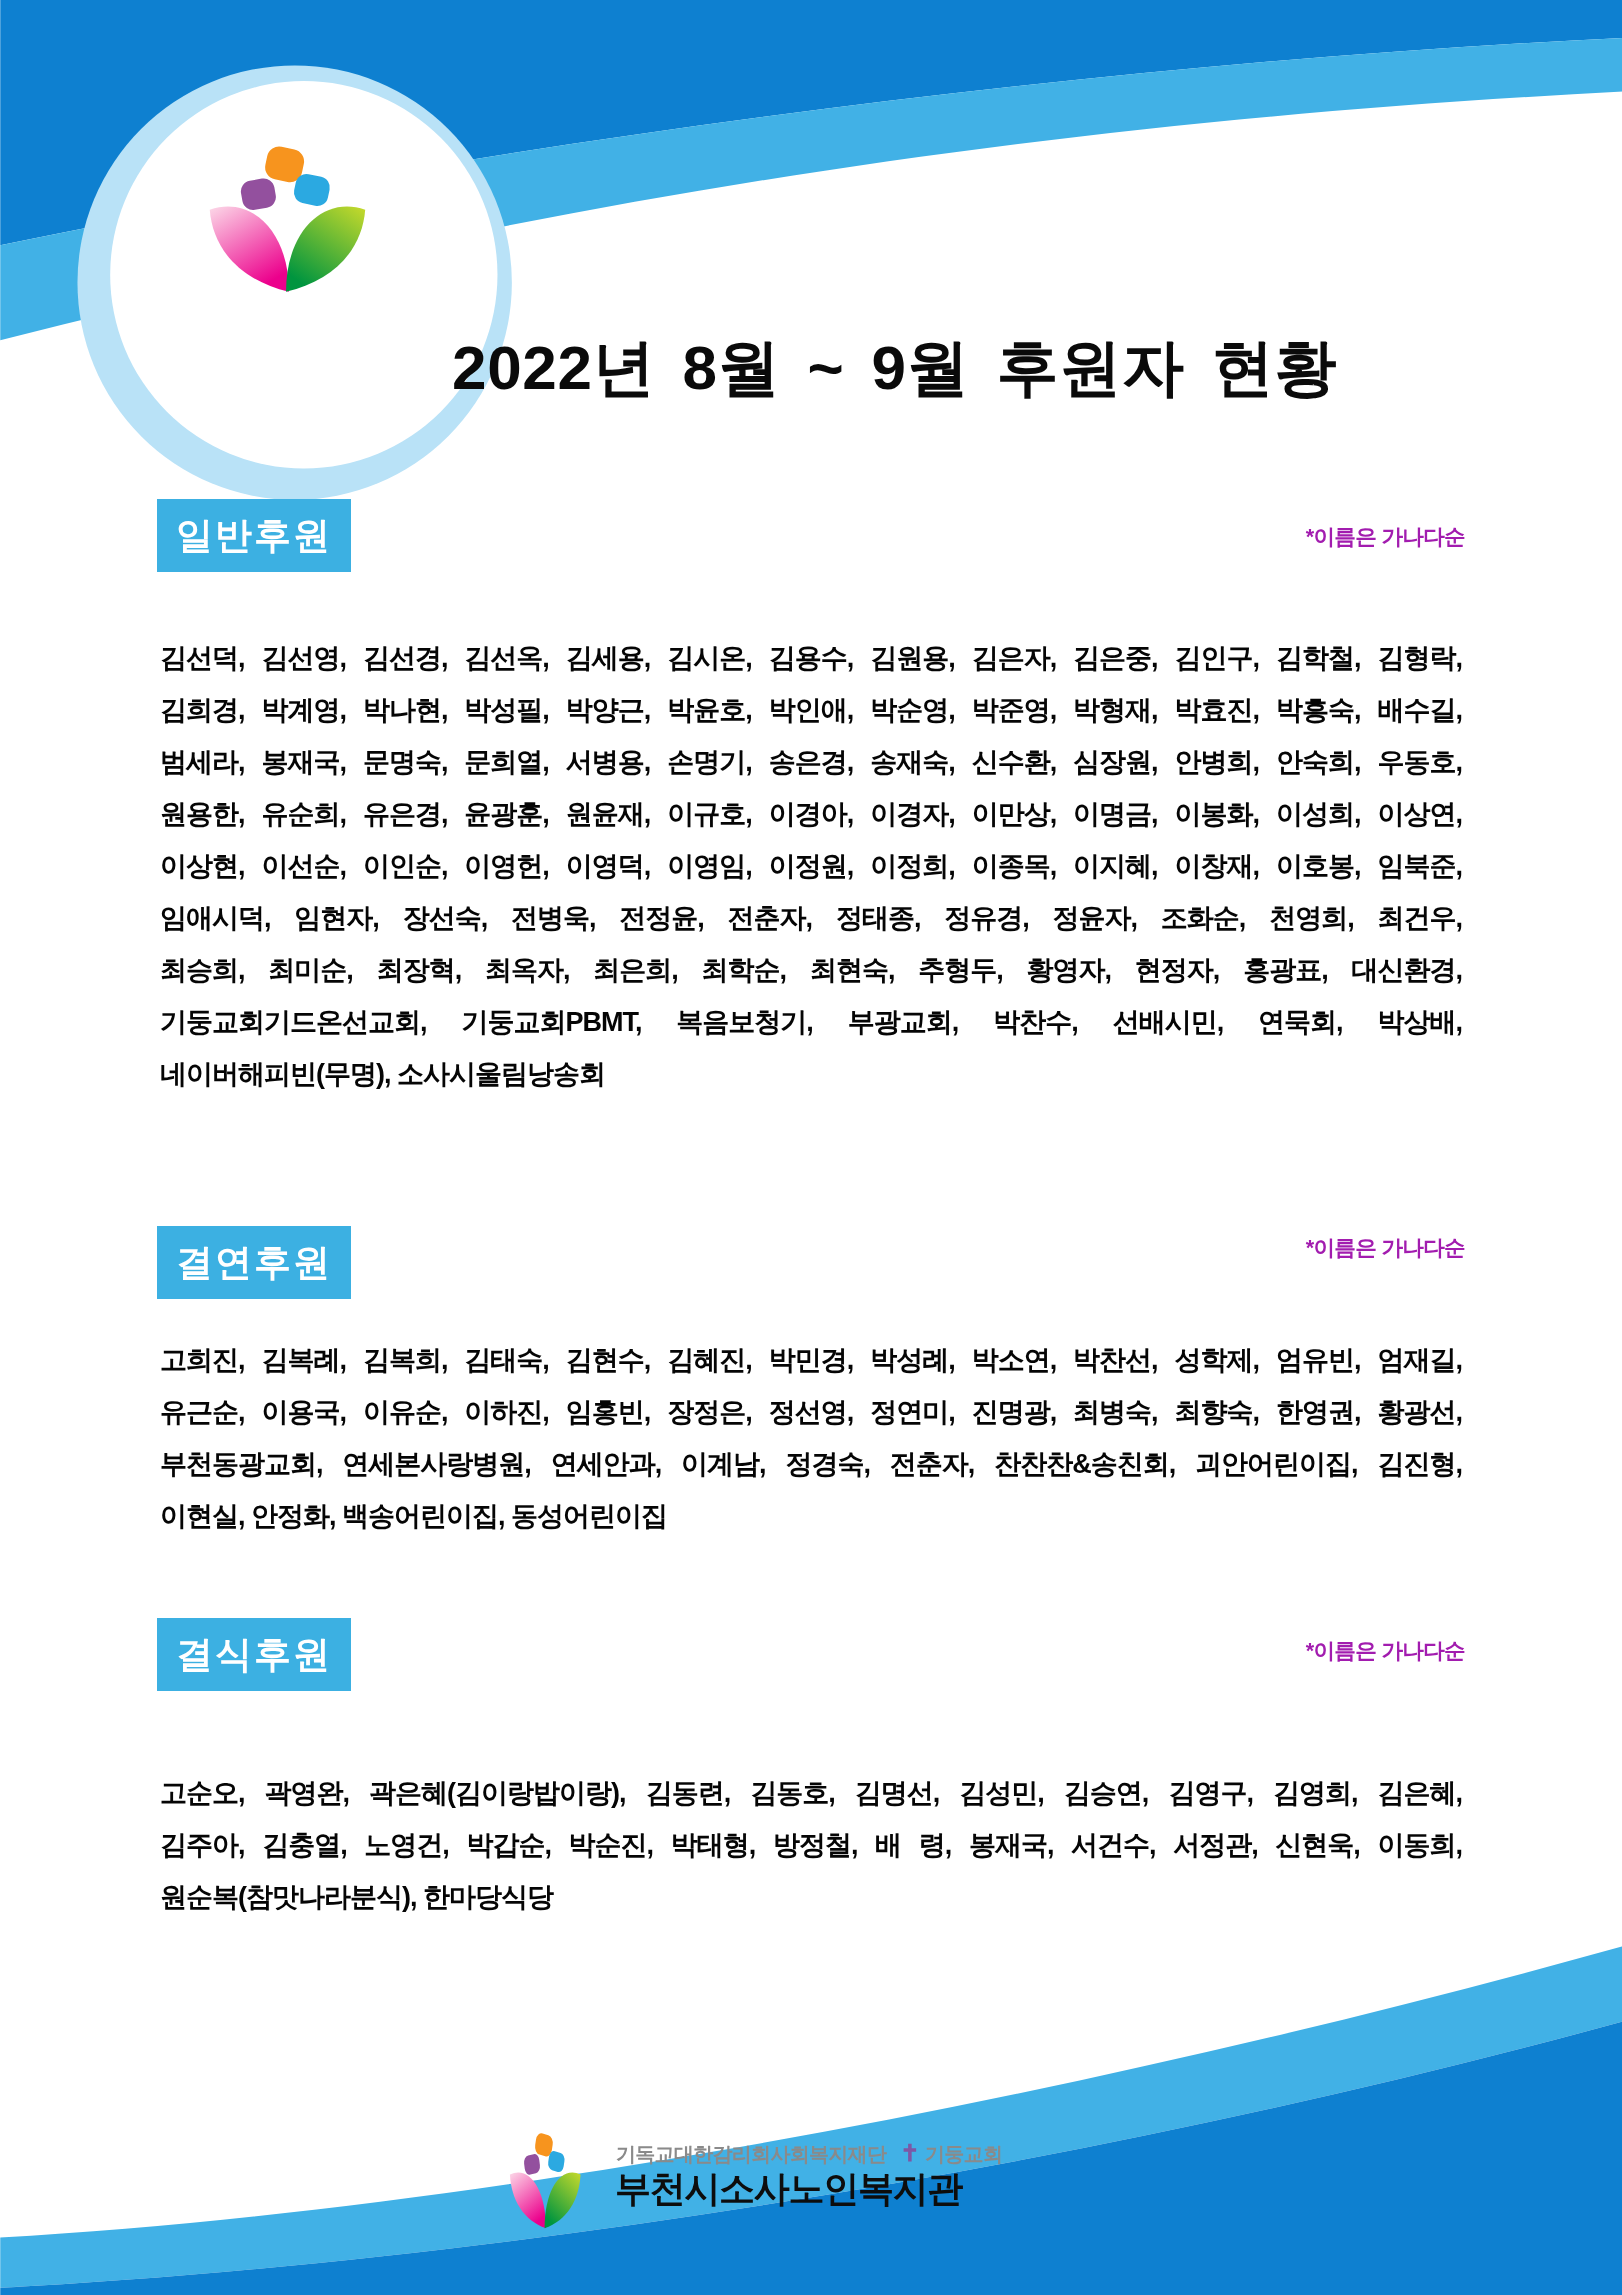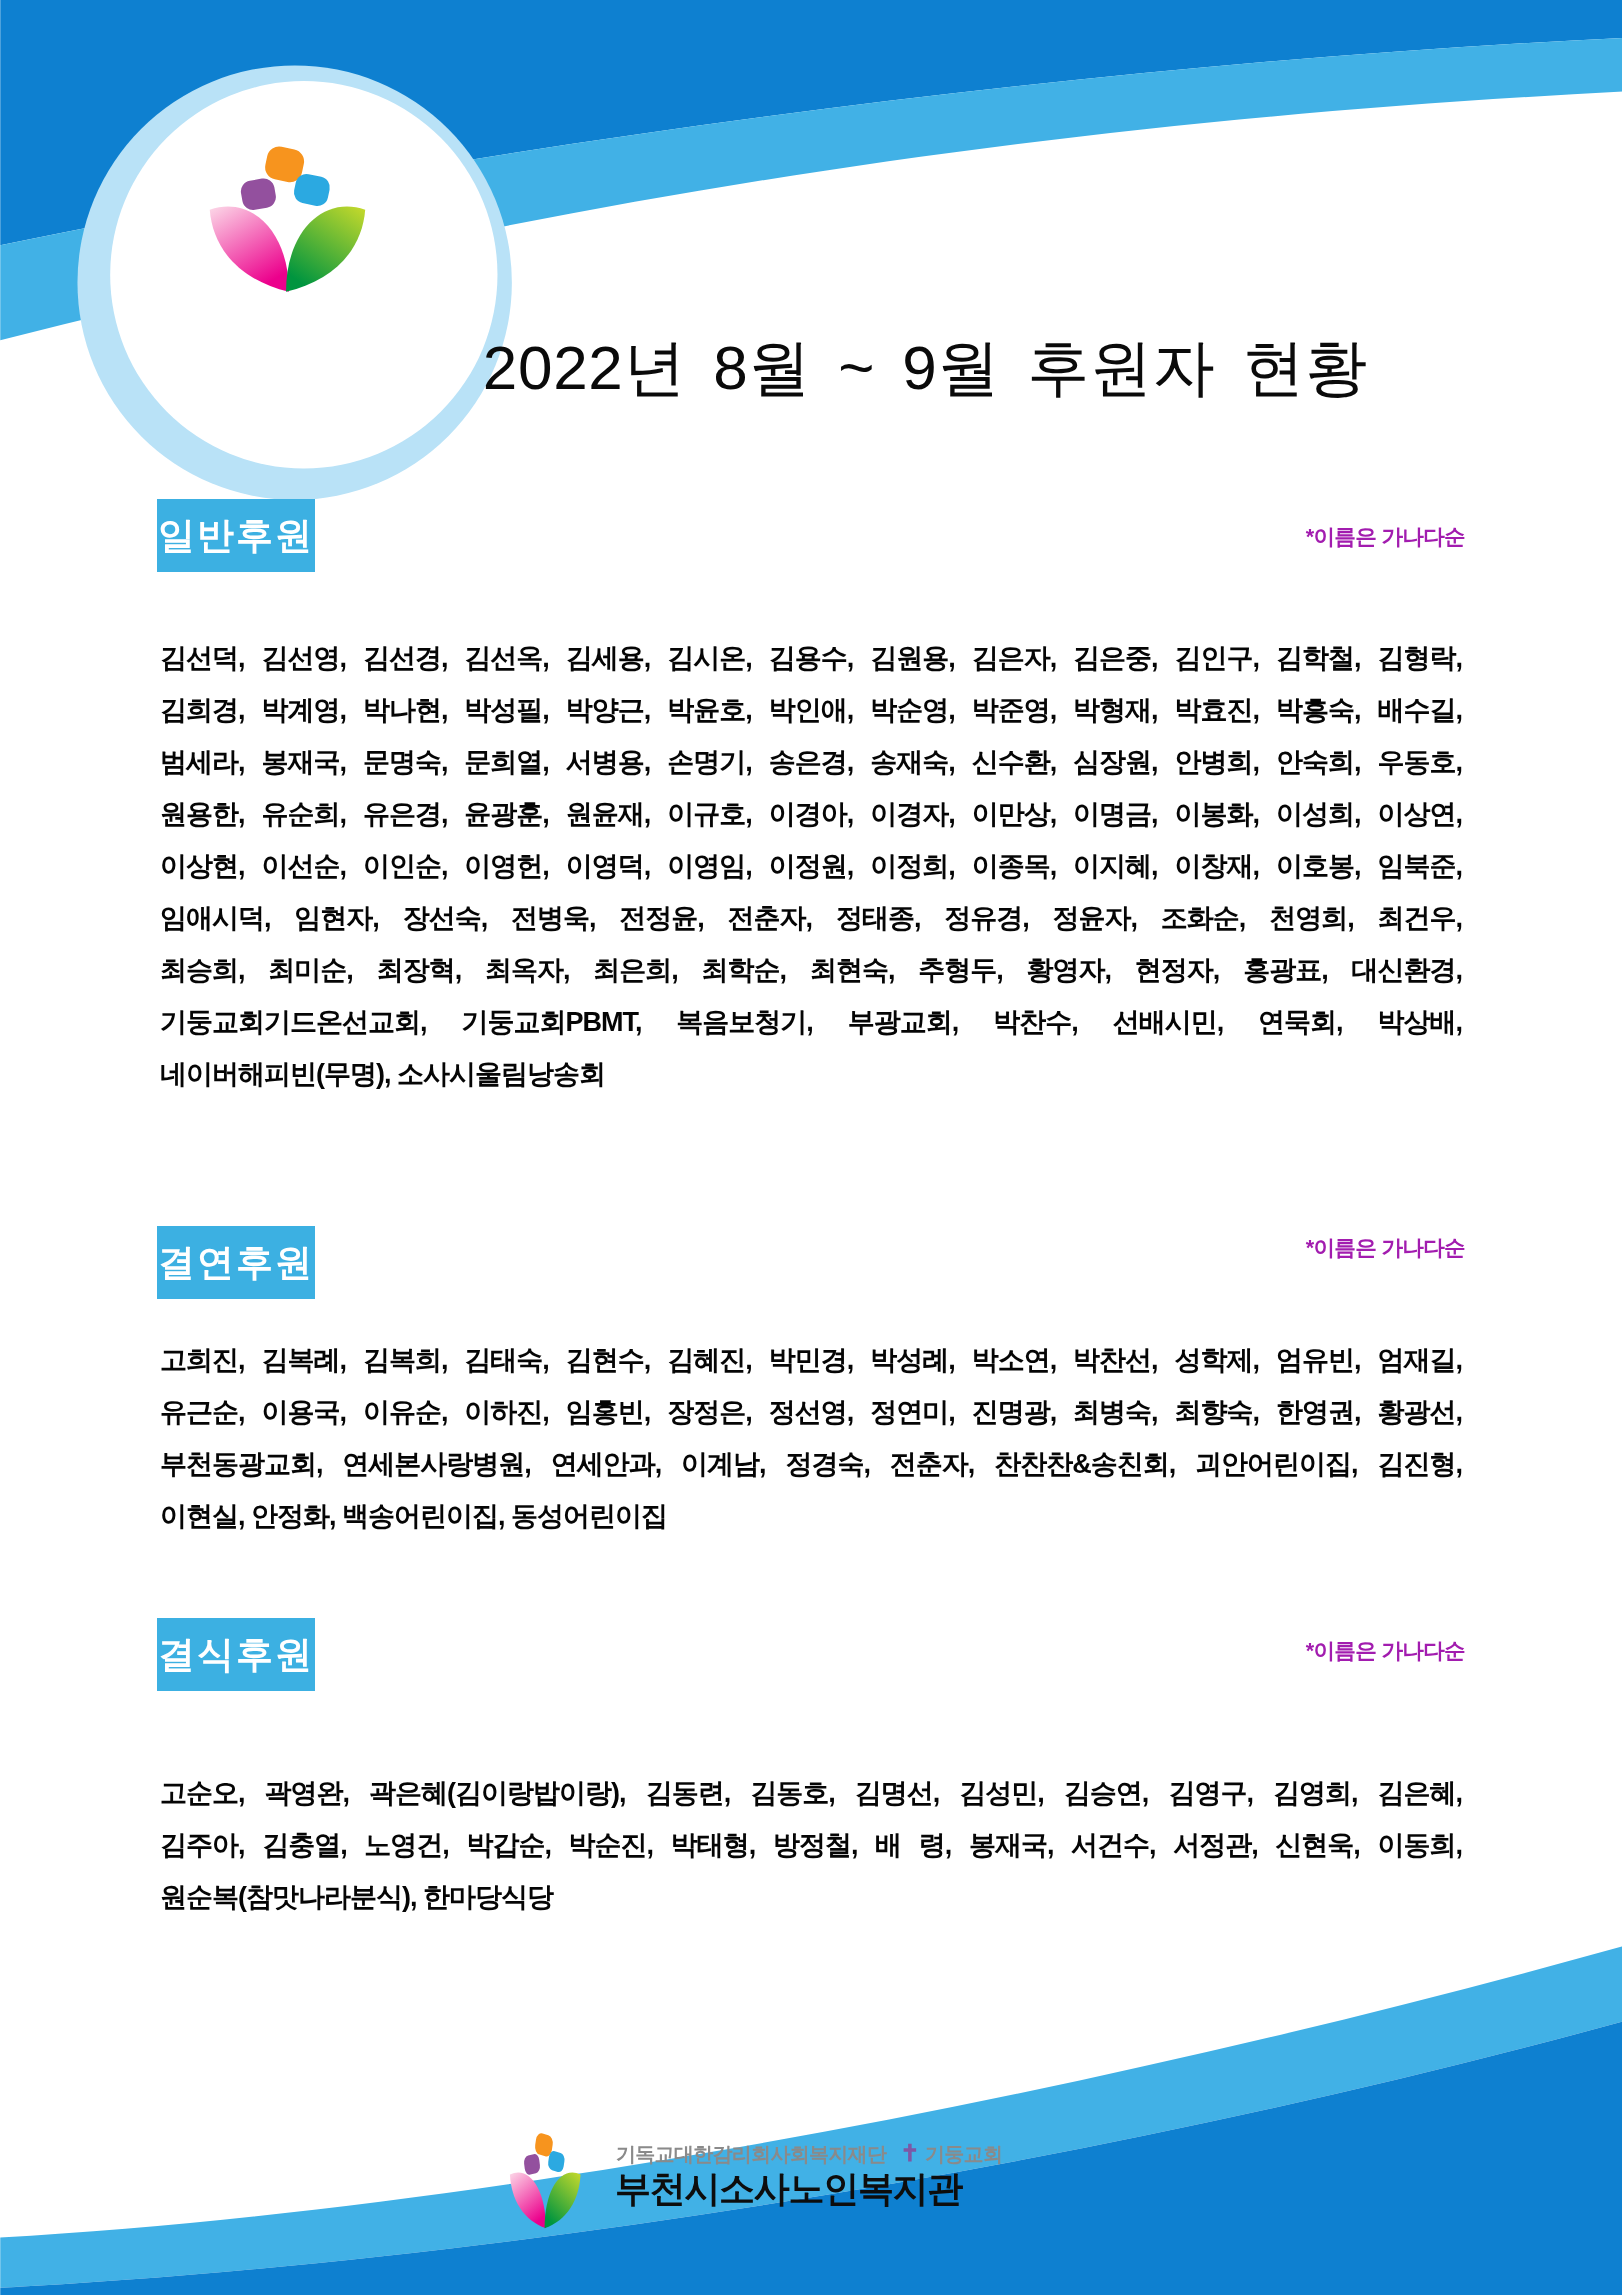--- a/index.html
+++ b/index.html
@@ -3,25 +3,25 @@
 <meta charset="utf-8">
 <style>
   html,body{margin:0;padding:0;}
   body{
     width:1623px;height:2295px;position:relative;background:#ffffff;
     font-family:"Liberation Sans", sans-serif;overflow:hidden;color:#000;
   }
   #bg{position:absolute;left:0;top:0;width:1623px;height:2295px;}
   .title{
     position:absolute;left:452px;top:326px;width:916px;
-    font-size:62px;font-weight:normal;text-align:right;color:#0a0a0a;
+    font-size:62px;font-weight:bold;text-align:left;color:#0a0a0a;
     letter-spacing:0.7px;word-spacing:9.2px;white-space:nowrap;
   }
   .sec-box{
-    position:absolute;left:157px;width:158px;height:73px;background:#3cb0e2;
+    position:absolute;left:157px;width:194px;height:73px;background:#3cb0e2;
     color:#ffffff;font-size:37px;font-weight:bold;letter-spacing:2px;
     display:flex;align-items:center;justify-content:center;
   }
   #sec-box-1{top:499px;}
   #sec-box-2{top:1226px;}
   #sec-box-3{top:1618px;}
   .note{
     position:absolute;right:158px;font-size:21.6px;font-weight:bold;color:#a21caf;
     letter-spacing:-0.7px;white-space:nowrap;
   }

